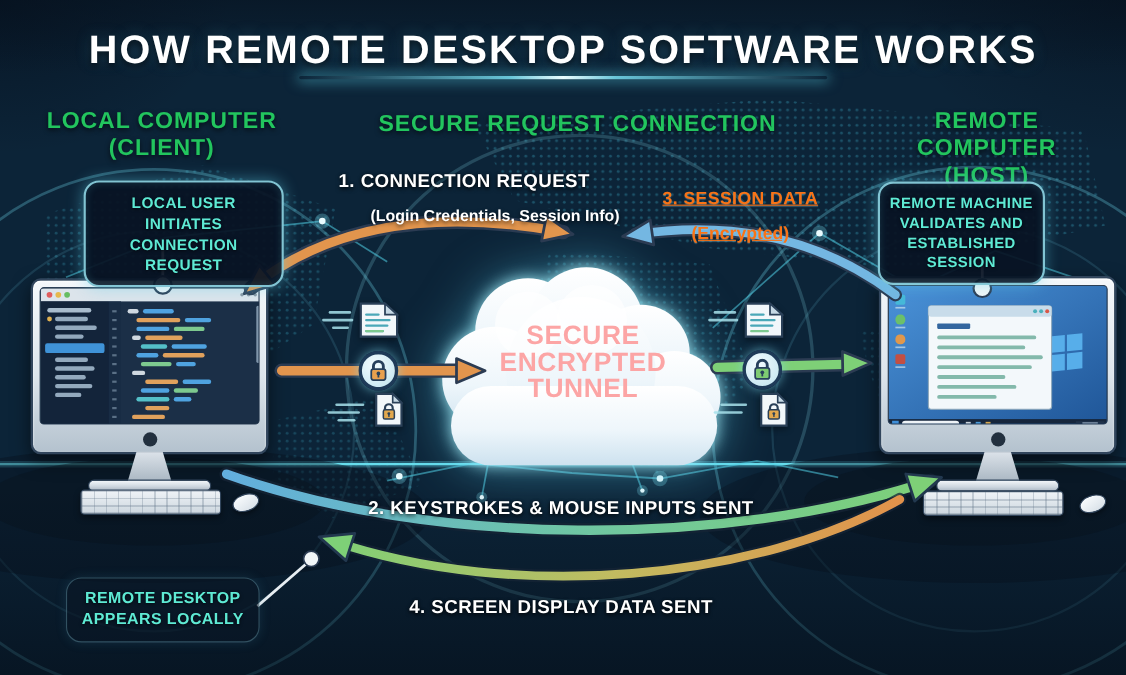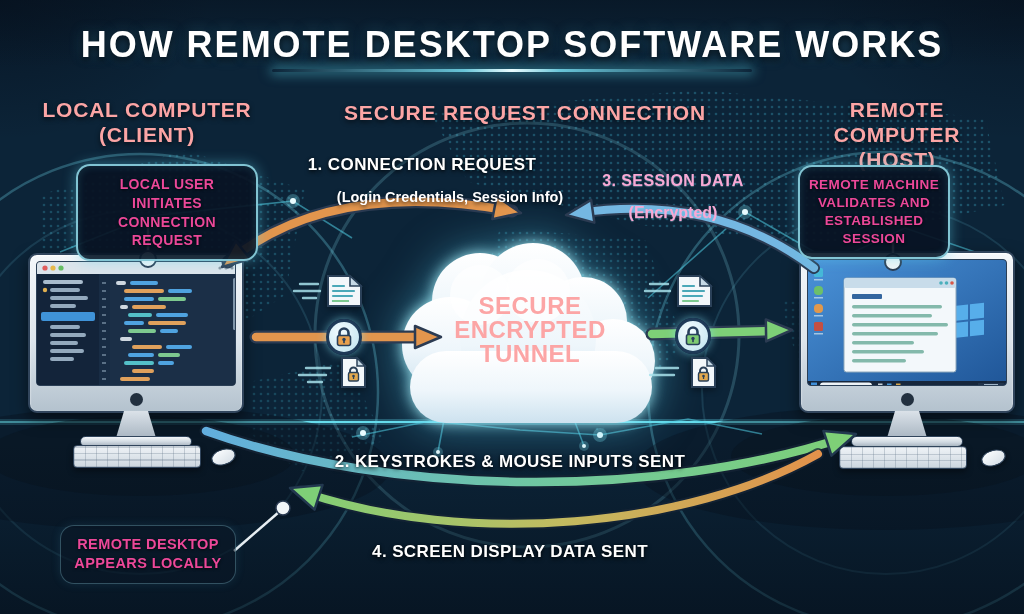--- a/index.html
+++ b/index.html
@@ -30,32 +30,32 @@
     color:#fff; font-size:36px; font-weight:800; letter-spacing:2px;
     text-shadow:0 3px 6px rgba(0,0,0,.6), 0 0 14px rgba(90,200,230,.25);
   }
   .title-divider{
     position:absolute; left:272px; top:69px; width:480px; height:3px; z-index:8;
     background:linear-gradient(90deg, rgba(95,216,234,0) 0%, rgba(120,225,244,.85) 40%, #eafdff 50%, rgba(120,225,244,.85) 60%, rgba(95,216,234,0) 100%);
     box-shadow:0 0 12px 2px rgba(95,216,234,.55);
     border-radius:2px;
   }
   .col-head{
-    position:absolute; z-index:8; text-align:center; color:#fca5a5;
+    position:absolute; z-index:8; text-align:center; color:#22c55e;
     font-size:21px; font-weight:800; letter-spacing:.8px; line-height:1.18;
     text-shadow:0 2px 5px rgba(0,0,0,.65);
   }
   .col-head span{ display:block; }
   .col-local{ left:38px; top:98px; width:218px; }
   .col-center{ left:335px; top:101px; width:380px; }
   .col-remote{ left:788px; top:98px; width:218px; }
 
   
   .callout{
-    position:absolute; z-index:9; text-align:center; color:#ec4899;
+    position:absolute; z-index:9; text-align:center; color:#5eead4;
     font-size:14px; font-weight:800; letter-spacing:.4px; line-height:1.34;
     background:rgba(9,19,35,.93);
     border:2px solid rgba(150,228,242,.85); border-radius:14px;
     box-shadow:0 0 14px rgba(95,210,235,.45), inset 0 0 8px rgba(95,210,235,.18);
     padding:9px 6px;
     text-shadow:0 1px 3px rgba(0,0,0,.7);
   }
   .callout span{ display:block; }
   .callout-local{ left:76px; top:164px; width:182px; }
   .callout-remote{ left:798px; top:165px; width:152px; font-size:13.5px; }
@@ -72,21 +72,21 @@
   .flow-label .t{
     display:block; font-size:17px; font-weight:800; letter-spacing:.4px;
     text-shadow:0 2px 4px rgba(0,0,0,.75), 0 0 2px rgba(0,0,0,.5);
   }
   .flow-label .s{
     display:block; font-size:14.5px; font-weight:700; margin-top:14px;
     text-shadow:0 2px 4px rgba(0,0,0,.7);
   }
   .flow1{ left:277px; top:155px; width:290px; }
   .flow1 .s{ transform:translateX(28px); }
-  .flow3{ left:590px; top:172px; width:166px; color:#f9a8d4; }
+  .flow3{ left:590px; top:172px; width:166px; color:#f97316;text-decoration:underline; }
   .flow3 .t, .flow3 .s{ font-size:16px; text-shadow:0 1px 1px rgba(160,220,235,.35); }
   .flow2{ left:328px; top:452px; width:364px; }
   .flow4{ left:340px; top:542px; width:340px; }
 
   
   .cloud-svg{
     position:absolute; left:368px; top:233px; z-index:5;
     filter:drop-shadow(0 0 7px rgba(170,242,252,.9)) drop-shadow(0 0 22px rgba(90,205,235,.5));
   }
   .cloud-text{

